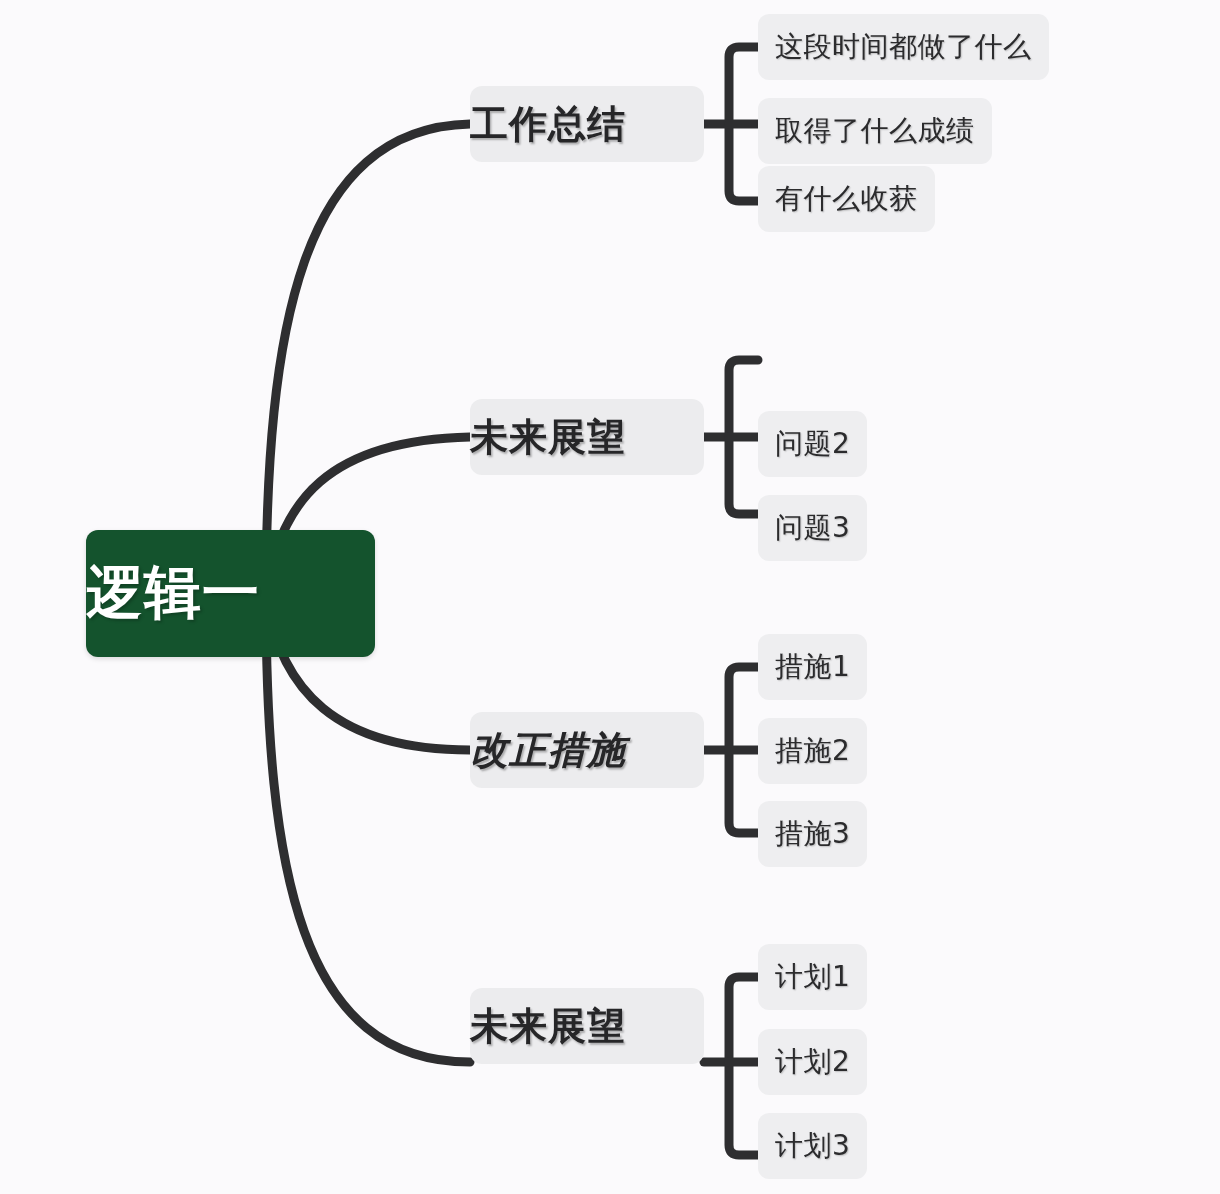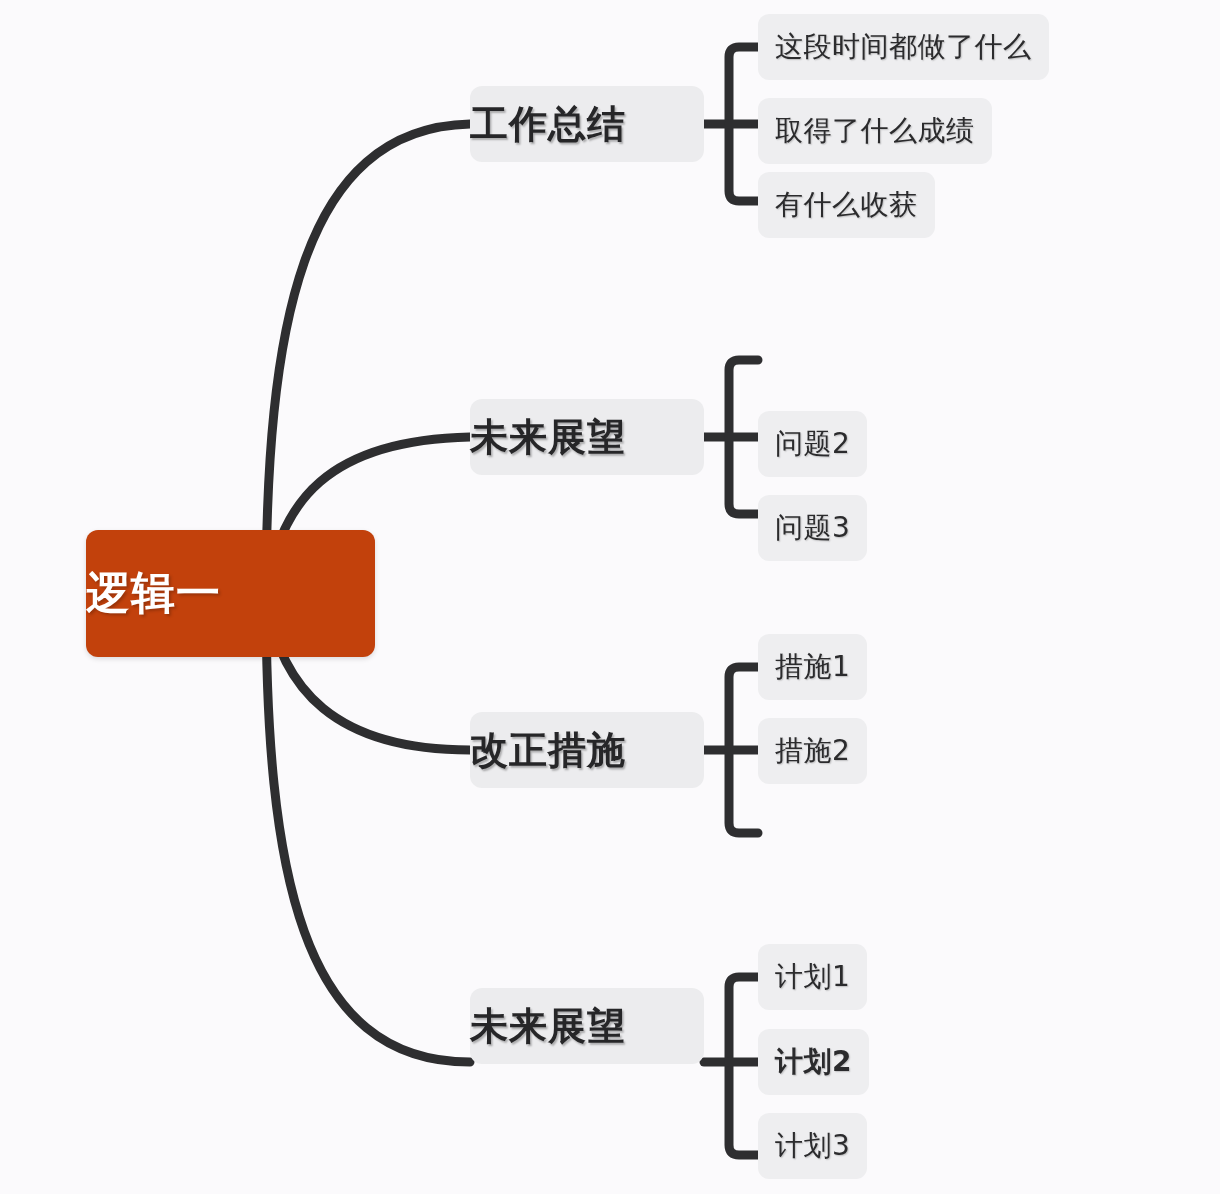--- a/index.html
+++ b/index.html
@@ -42,24 +42,24 @@
     justify-content: flex-start;
     white-space: nowrap;
   }
 
   
   .root-node {
     left: 86px;
     top: 530px;
     width: 289px;
     height: 127px;
-    background: #c2410c;
+    background: #14532d;
     border-radius: 12px;
     color: #ffffff;
-    font-size: 44px;
+    font-size: 57px;
     font-weight: bold;
     letter-spacing: 1px;
     text-shadow: 2px 2px 3px rgba(0,0,0,0.22);
     box-shadow: 0 2px 5px rgba(0,0,0,0.13);
   }
 
   
   .branch-node {
     width: 234px;
     height: 76px;
@@ -127,53 +127,56 @@
   <div class="node branch-node" style="left:470px; top:86px;">
     <span>工作总结</span>
   </div>
 
   <div class="node leaf-node" style="left:758px; top:14px;">
     <span>这段时间都做了什么</span>
   </div>
   <div class="node leaf-node" style="left:758px; top:98px;">
     <span>取得了什么成绩</span>
   </div>
-  <div class="node leaf-node" style="left:758px; top:172px;">
+  <div class="node leaf-node" style="left:758px; top:166px;">
     <span>有什么收获</span>
   </div>
 
   <div class="node branch-node" style="left:470px; top:399px;">
     <span>未来展望</span>
   </div>
 
   <div class="node leaf-node" style="left:758px; top:411px;">
     <span>问题2</span>
   </div>
   <div class="node leaf-node" style="left:758px; top:495px;">
     <span>问题3</span>
   </div>
 
-  <div class="node branch-node" style="left:470px; top:712px;">
+  <div class="node branch-node" style="left:470px; top:712px;font-style:italic;">
     <span>改正措施</span>
   </div>
 
   <div class="node leaf-node" style="left:758px; top:634px;">
     <span>措施1</span>
   </div>
   <div class="node leaf-node" style="left:758px; top:718px;">
     <span>措施2</span>
   </div>
+  <div class="node leaf-node" style="left:758px; top:801px;">
+    <span>措施3</span>
+  </div>
 
   <div class="node branch-node" style="left:470px; top:988px;">
     <span>未来展望</span>
   </div>
 
   <div class="node leaf-node" style="left:758px; top:944px;">
     <span>计划1</span>
   </div>
-  <div class="node leaf-node" style="left:758px; top:1029px;font-weight:bold;">
+  <div class="node leaf-node" style="left:758px; top:1029px;">
     <span>计划2</span>
   </div>
   <div class="node leaf-node" style="left:758px; top:1113px;">
     <span>计划3</span>
   </div>
 
 </div>
 
 </body></html>

